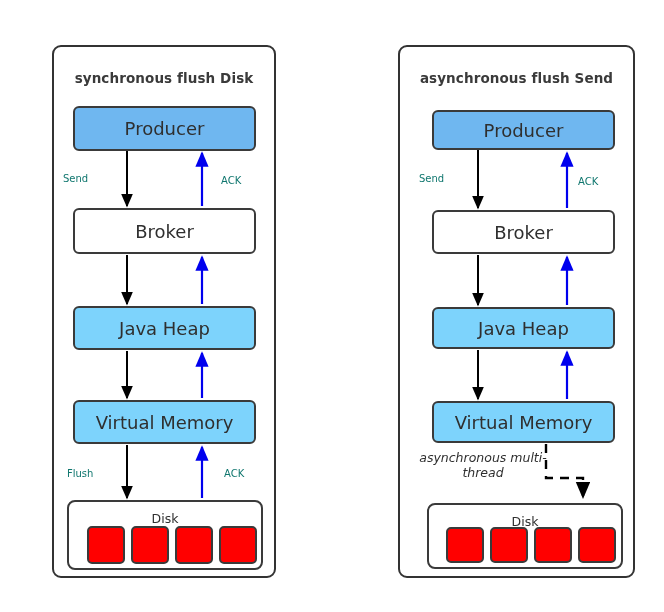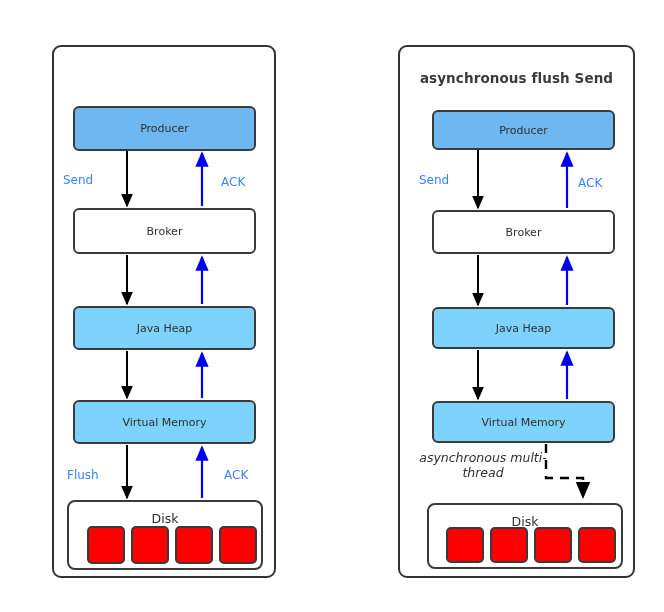--- a/index.html
+++ b/index.html
@@ -37,21 +37,21 @@
     letter-spacing: 0.1px;
   }
   .node {
     position: absolute;
     box-sizing: border-box;
     border: 2.5px solid #3a3a3a;
     border-radius: 6px;
     display: flex;
     align-items: center;
     justify-content: center;
-    font-size: 11px;
+    font-size: 18px;
     color: #2f2f2f;
     background: #ffffff;
   }
   .node.blue  { background: #6FB7F0; }
   .node.green { background: #7dd3fc; }
   .disk-box {
     position: absolute;
     box-sizing: border-box;
     border: 2.5px solid #3a3a3a;
     border-radius: 8px;
@@ -67,22 +67,22 @@
   }
   .disk-cell {
     position: absolute;
     box-sizing: border-box;
     background: #FF0000;
     border: 2.5px solid #3a3a3a;
     border-radius: 5px;
   }
   .edge-label {
     position: absolute;
-    font-size: 12px;
-    color: #3b82f6;
+    font-size: 10px;
+    color: #0f766e;
     white-space: nowrap;
   }
   .multi-label {
     position: absolute;
     font-size: 12.5px;
     color: #2f2f2f;
     text-align: center;
     line-height: 1.22;
   }
   svg.arrows {
@@ -93,20 +93,21 @@
     pointer-events: none;
   }
 </style>
 </head>
 <body>
 
 <div id="stage">
 
   <div class="panel" style="left:52px; top:45px; width:224px; height:533px;"></div>
 
+  <div class="panel-title" style="left:52px; top:70px; width:224px;">synchronous flush Disk</div>
 
   <div class="node blue" style="left:73px; top:106px; width:183px; height:45px;">Producer</div>
 
   <div class="node" style="left:73px; top:208px; width:183px; height:46px;">Broker</div>
 
   <div class="node green" style="left:73px; top:306px; width:183px; height:44px;">Java Heap</div>
 
   <div class="node green" style="left:73px; top:400px; width:183px; height:44px;">Virtual Memory</div>
 
   <div class="disk-box" style="left:67px; top:500px; width:196px; height:70px;">

